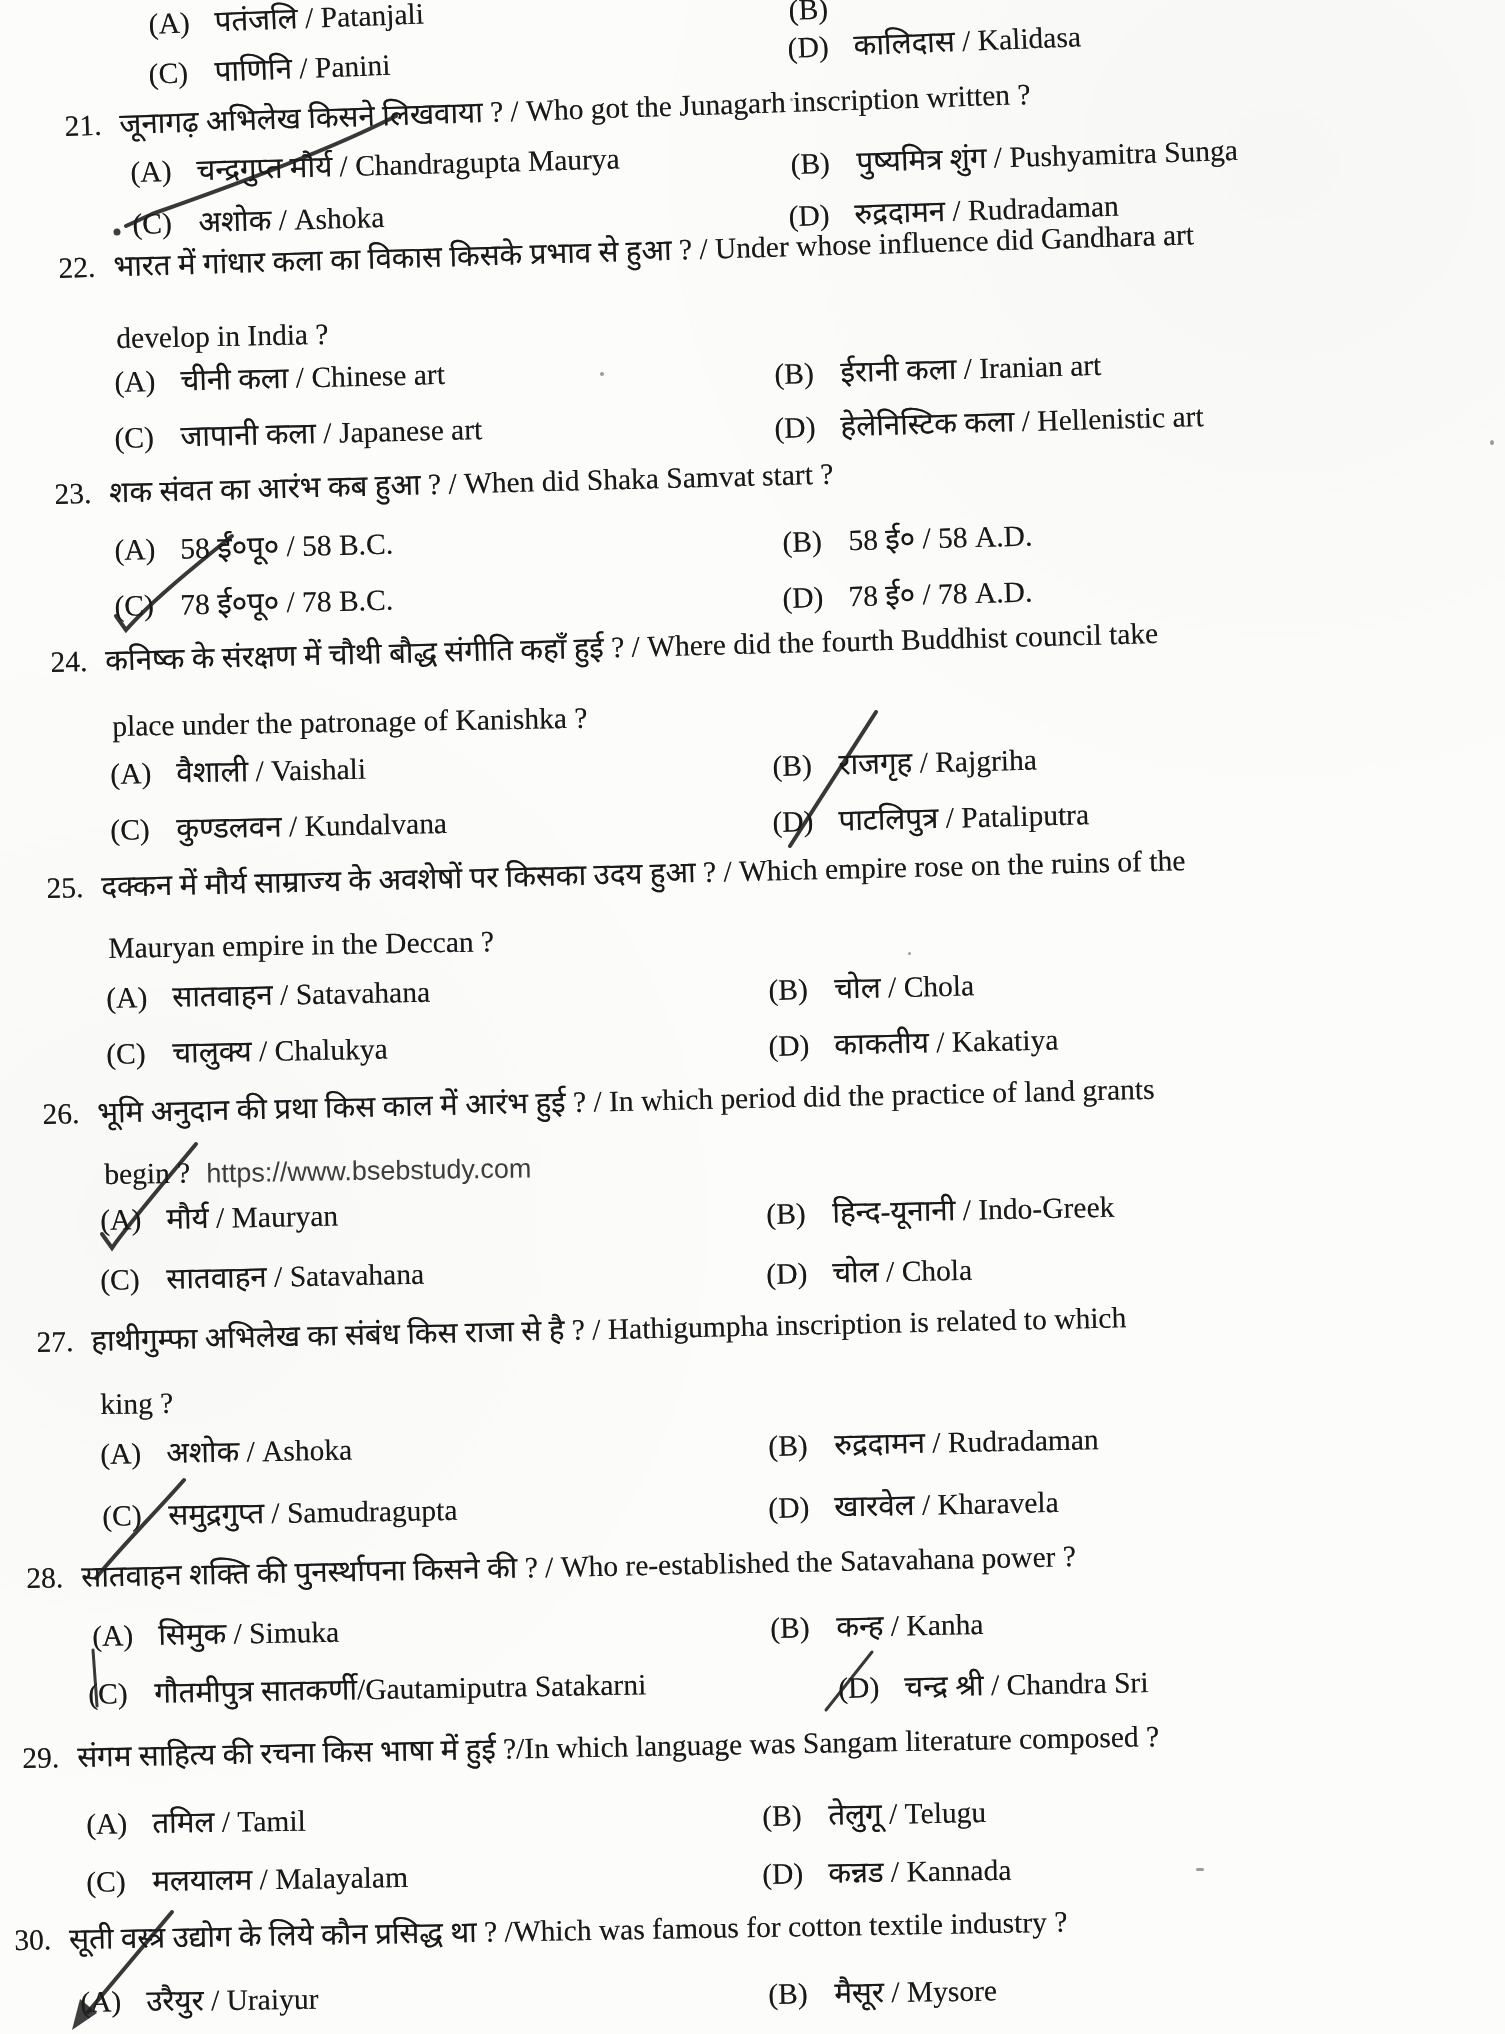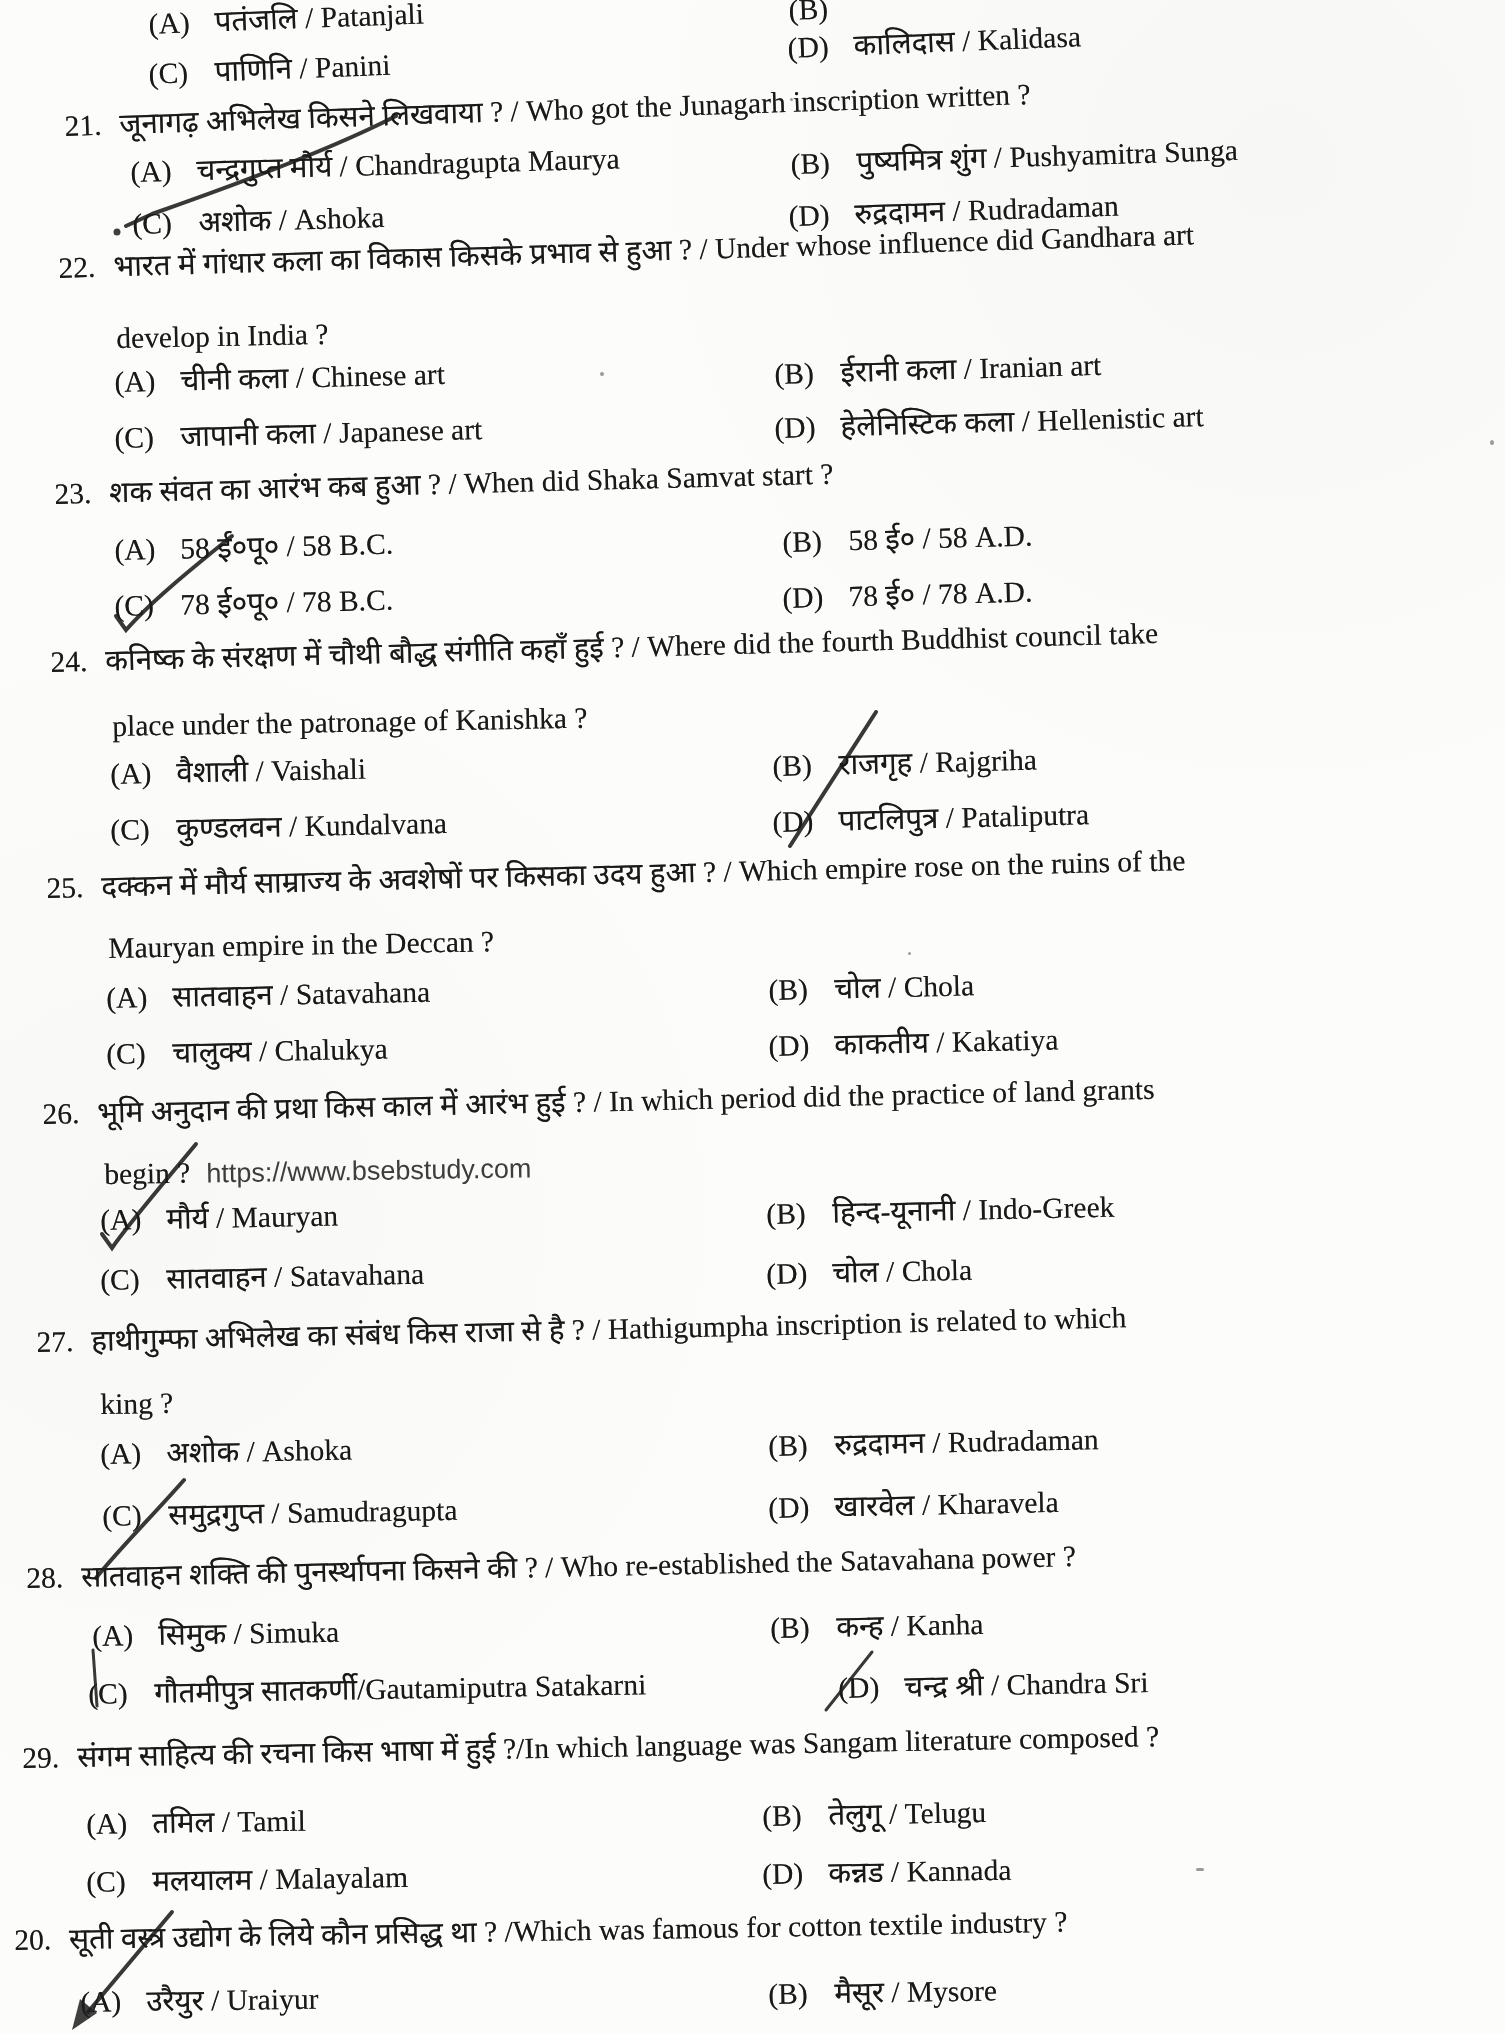--- a/index.html
+++ b/index.html
@@ -91,21 +91,21 @@
   <div class="ln" style="left:770px;top:1610px;--r:-1.1deg"><span class="ol">(B)</span><span>कन्ह / Kanha</span></div>
   <div class="ln" style="left:88px;top:1676px;--r:-1.0deg"><span class="ol">(C)</span><span>गौतमीपुत्र सातकर्णी/Gautamiputra Satakarni</span></div>
   <div class="ln" style="left:838px;top:1670px;--r:-1.1deg"><span class="ol">(D)</span><span>चन्द्र श्री / Chandra Sri</span></div>
 
   <div class="ln" style="left:22px;top:1740px;--r:-1.1deg"><span class="qn">29.</span><span>संगम साहित्य की रचना किस भाषा में हुई ?/In which language was Sangam literature composed ?</span></div>
   <div class="ln" style="left:86px;top:1806px;--r:-0.9deg"><span class="ol">(A)</span><span>तमिल / Tamil</span></div>
   <div class="ln" style="left:762px;top:1798px;--r:-1.0deg"><span class="ol">(B)</span><span>तेलुगू / Telugu</span></div>
   <div class="ln" style="left:86px;top:1864px;--r:-0.9deg"><span class="ol">(C)</span><span>मलयालम / Malayalam</span></div>
   <div class="ln" style="left:762px;top:1856px;--r:-1.0deg"><span class="ol">(D)</span><span>कन्नड / Kannada</span></div>
 
-  <div class="ln" style="left:14px;top:1922px;--r:-1.0deg"><span class="qn">20.</span><span>सूती वस्त्र उद्योग के लिये कौन प्रसिद्ध था ? /Which was famous for cotton textile industry ?</span></div>
+  <div class="ln" style="left:14px;top:1922px;--r:-1.0deg"><span class="qn">30.</span><span>सूती वस्त्र उद्योग के लिये कौन प्रसिद्ध था ? /Which was famous for cotton textile industry ?</span></div>
   <div class="ln" style="left:80px;top:1984px;--r:-0.8deg"><span class="ol">(A)</span><span>उरैयुर / Uraiyur</span></div>
   <div class="ln" style="left:768px;top:1976px;--r:-0.9deg"><span class="ol">(B)</span><span>मैसूर / Mysore</span></div>
 
   <div class="speck" style="left:600px;top:372px;width:4px;height:4px"></div>
   <div class="speck" style="left:908px;top:952px;width:3px;height:3px"></div>
   <div class="speck" style="left:1490px;top:440px;width:4px;height:5px"></div>
   <div class="speck" style="left:1196px;top:1868px;width:8px;height:3px;border-radius:2px"></div>
   <div class="speck" style="left:790px;top:98px;width:3px;height:3px"></div>
 
   <svg class="penmarks" width="1505" height="2034" viewBox="0 0 1505 2034">

